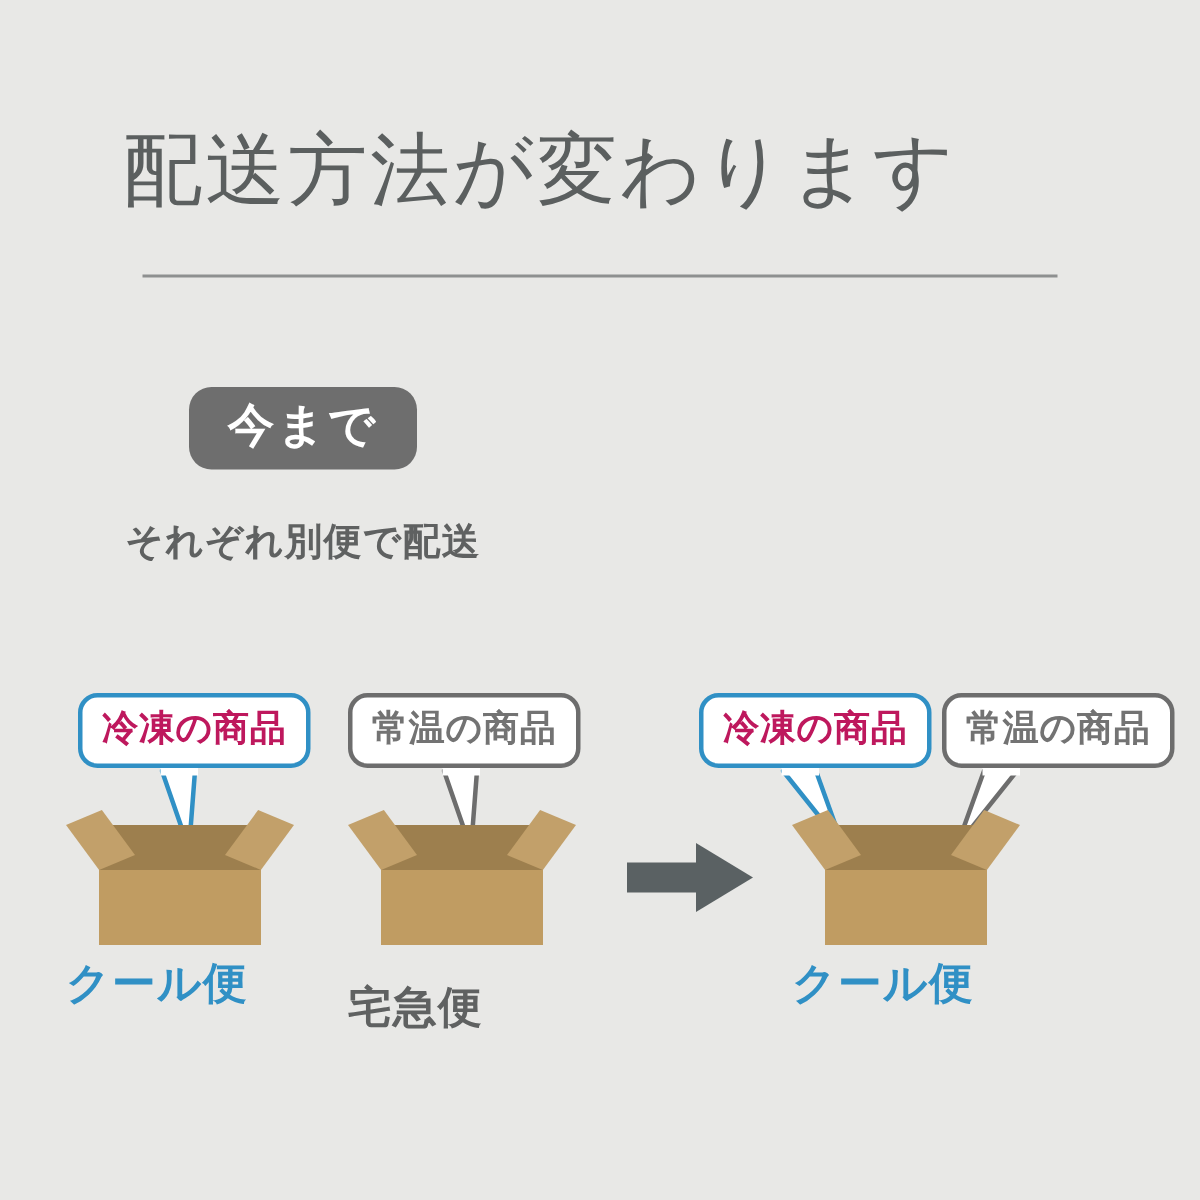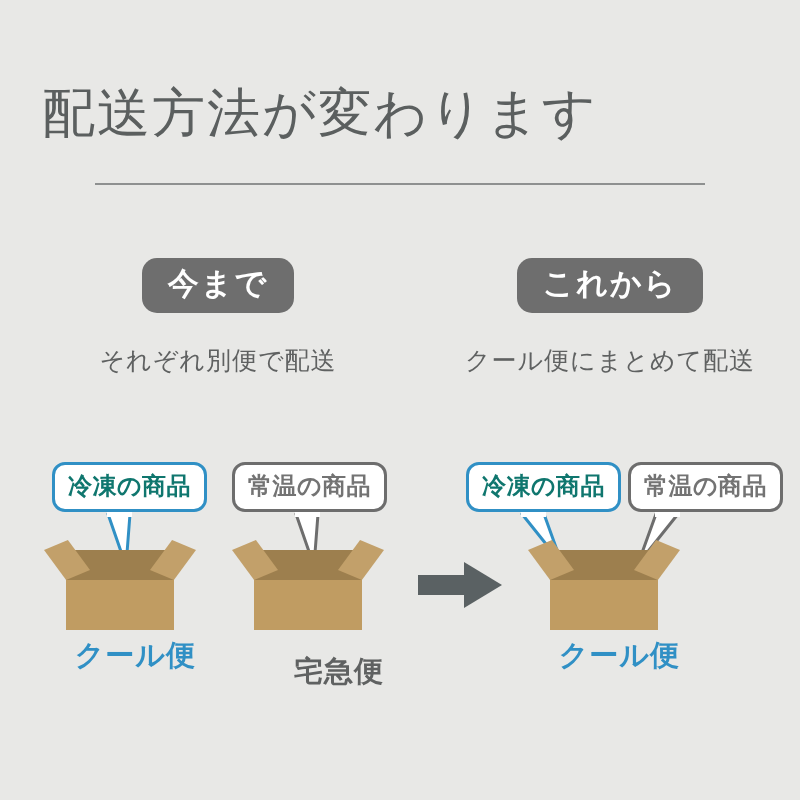--- a/index.html
+++ b/index.html
@@ -24,79 +24,80 @@
     position: absolute;
     left: 0;
     top: 78px;
     width: 640px;
     text-align: center;
     font-family: "Liberation Serif", "DejaVu Serif", serif;
     font-size: 53px;
     letter-spacing: 2px;
     color: #5b5f5f;
     white-space: nowrap;
+    padding-left: 40px;
   }
   .divider {
     position: absolute;
     left: 95px;
     top: 183px;
     width: 610px;
     height: 2px;
     background: #8e9090;
   }
 
   
   .col {
     position: absolute;
     top: 258px;
     width: 360px;
   }
-  .col-left  { left: 38px; }
+  .col-left  { left: 22px; }
   .col-right { left: 430px; }
 
   .badge-row {
     text-align: center;
   }
   .badge {
     display: inline-block;
     background: #6e6e6e;
     color: #ffffff;
     font-size: 31px;
     font-weight: bold;
     letter-spacing: 2px;
     padding: 9px 26px 11px 26px;
     border-radius: 15px;
     line-height: 1.12;
   }
   .subtitle {
     margin-top: 31px;
     text-align: center;
     font-size: 25px;
-    font-weight: normal;
+    font-weight: bold;
     color: #5f6161;
     letter-spacing: 1px;
     white-space: nowrap;
   }
 
   
   .bubble {
     position: absolute;
     background: #ffffff;
     border-radius: 13px;
     font-size: 24px;
     font-weight: bold;
     letter-spacing: 0.5px;
     padding: 7px 13px 9px 13px;
     white-space: nowrap;
     line-height: 1.15;
     box-sizing: border-box;
   }
   .bubble.blue {
     border: 3px solid #3090c5;
-    color: #0f766e;
+    color: #be185d;
     text-align: center;
   }
   .bubble.gray {
     border: 3px solid #6d6d6d;
     color: #737373;
   }
 
   
   .tail {
     position: absolute;
@@ -174,21 +175,21 @@
     clip-path: polygon(0% 0%, 100% 50%, 0% 100%);
   }
 
   
   .ship-label {
     position: absolute;
     font-size: 29px;
     font-weight: bold;
     letter-spacing: 1px;
     white-space: nowrap;
-    text-align: right;
+    text-align: left;
   }
   .ship-label.blue { color: #3090c5; }
   .ship-label.gray { color: #5f6161; }
 </style>
 </head>
 <body>
 
 <div id="stage">
 
   <div class="title">配送方法が変わります</div>
@@ -227,26 +228,20 @@
     <div class="flap-l"></div>
     <div class="flap-r"></div>
   </div>
   <div class="ship-label gray" style="left:232px; top:652px; width:152px;">宅急便</div>
 
   <div class="arrow">
     <i class="shaft"></i>
     <i class="head"></i>
   </div>
 
-  <div class="col col-right">
-    <div class="badge-row">
-      <span class="badge">これから</span>
-    </div>
-    <div class="subtitle">クール便にまとめて配送</div>
-  </div>
 
   <div class="bubble blue" style="left:466px; top:462px;">冷凍の商品</div>
   <svg class="tail" style="left:514px; top:512px; width:80px; height:58px;" viewBox="0 0 80 58">
     <polygon points="8,2 30,2 48,52" fill="#ffffff" stroke="#3090c5" stroke-width="3" stroke-linejoin="round"></polygon>
     <rect x="7" y="0" width="25" height="5" fill="#ffffff"></rect>
   </svg>
 
   <div class="bubble gray" style="left:628px; top:462px;">常温の商品</div>
   <svg class="tail" style="left:606px; top:512px; width:80px; height:58px;" viewBox="0 0 80 58">
     <polygon points="50,2 72,2 32,52" fill="#ffffff" stroke="#6d6d6d" stroke-width="3" stroke-linejoin="round"></polygon>

